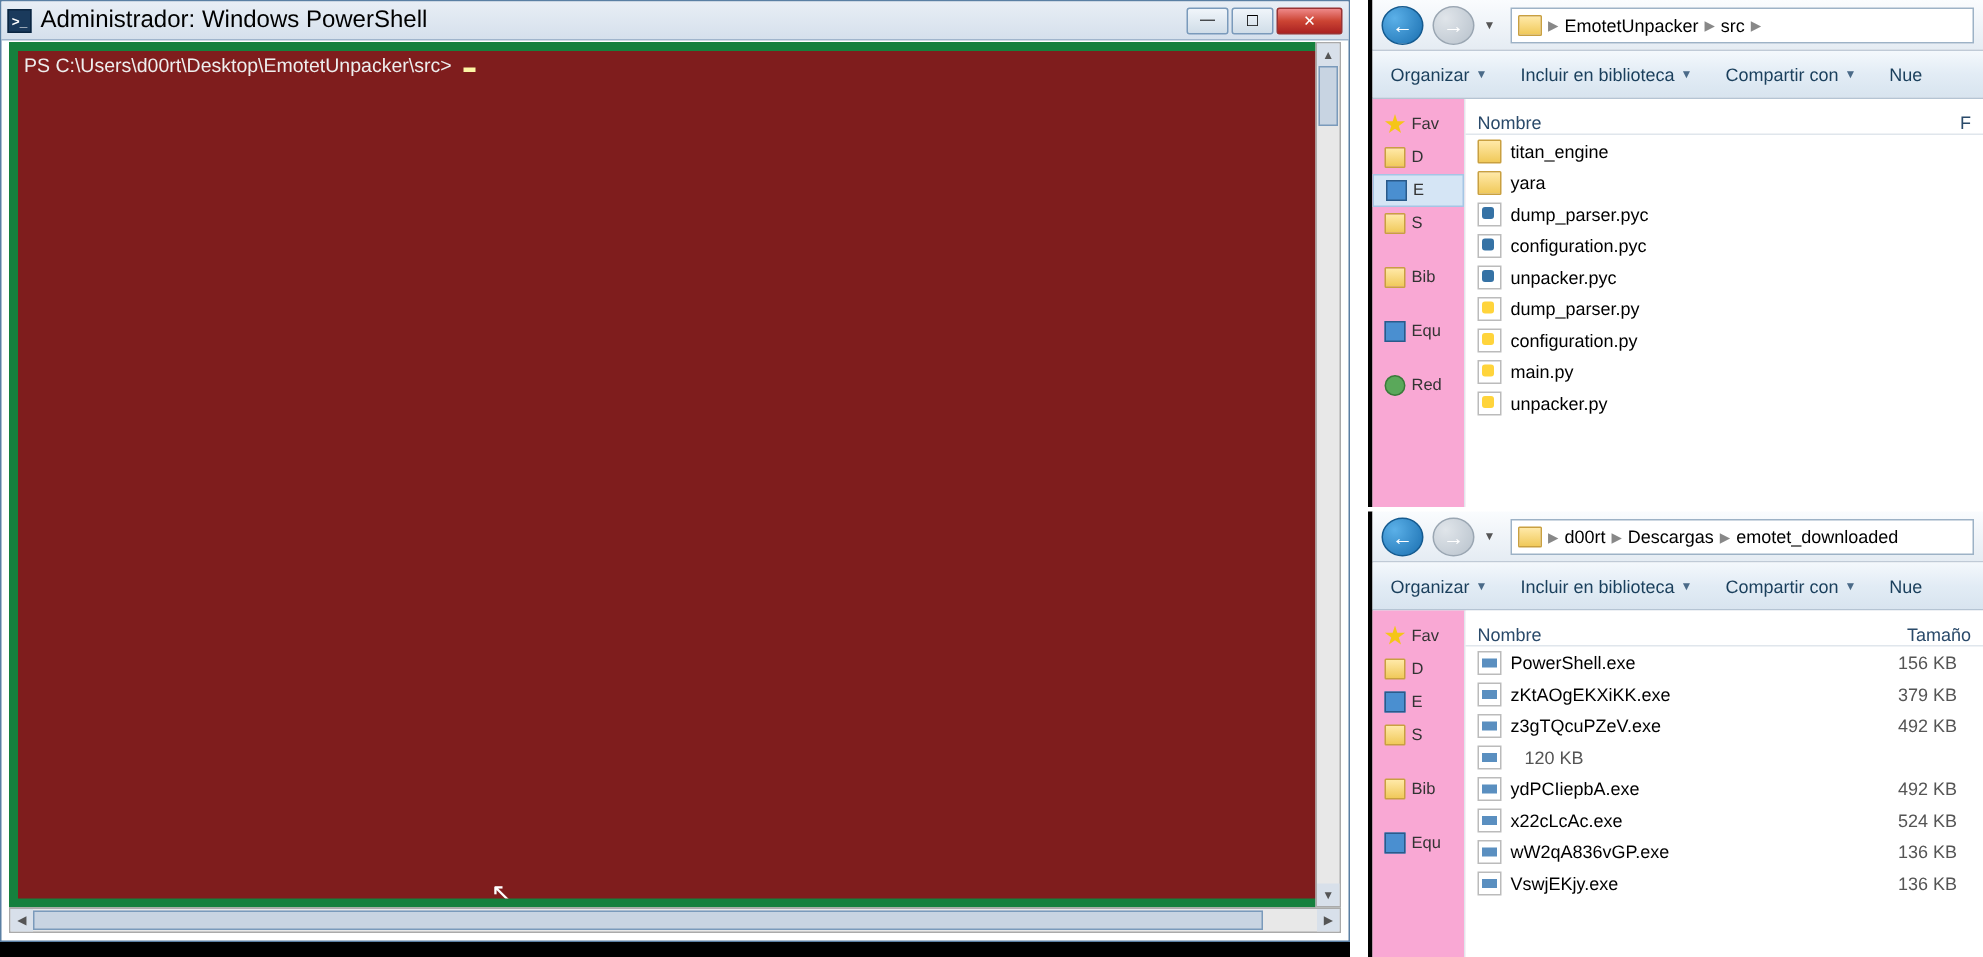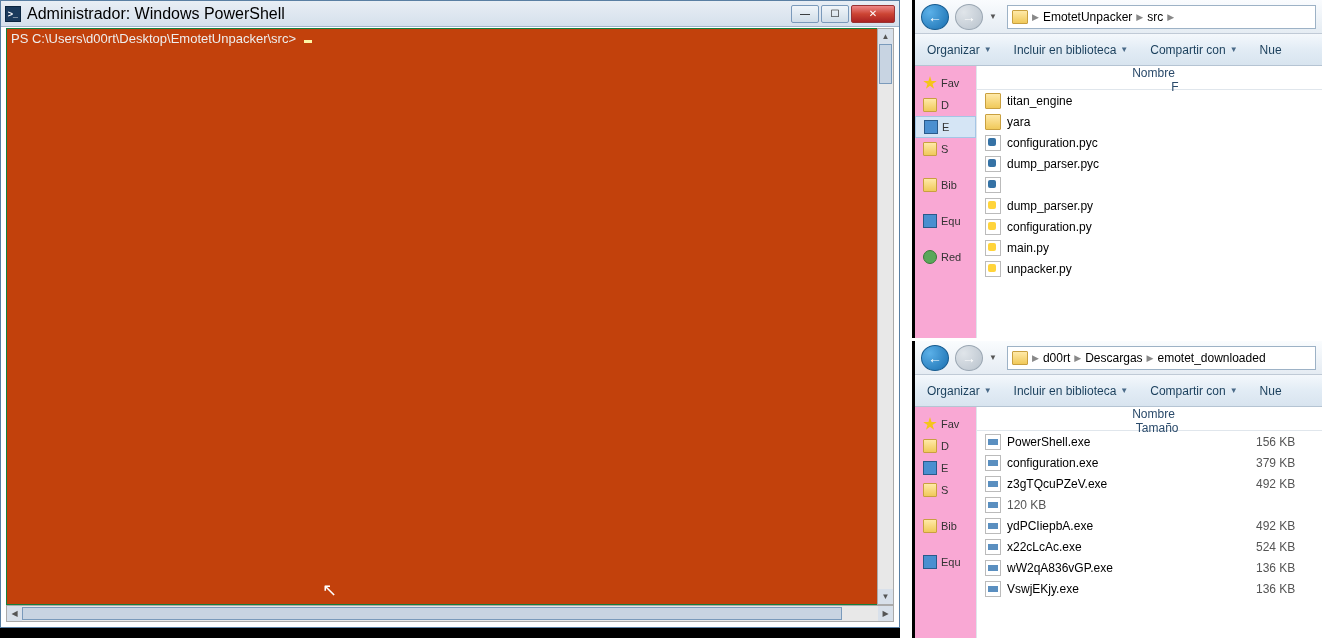--- a/index.html
+++ b/index.html
@@ -6,21 +6,21 @@
 body { width: 1322px; height: 638px; background: #fff; overflow: hidden; position: relative; }
 
 
 .ps-window { position: absolute; left: 0; top: 0; width: 900px; height: 628px; border: 1px solid #5a7fa3; background: #fff; }
 .ps-title { height: 26px; background: linear-gradient(#e8eef5,#d5e0ec); display: flex; align-items: center; padding: 0 4px; border-bottom: 1px solid #a0b5cc; }
 .ps-title-icon { width: 16px; height: 16px; background: #1a3a5c; border: 1px solid #0a2540; display: inline-flex; align-items: center; justify-content: center; color: #fff; font-size: 9px; font-weight: bold; margin-right: 6px; }
 .ps-title-text { font-size: 16px; color: #000; flex: 1; }
 .win-buttons { display: flex; gap: 2px; }
 .win-btn { width: 28px; height: 18px; border: 1px solid #7a9abb; border-radius: 2px; background: linear-gradient(#f0f5fa,#d0dde8); display: flex; align-items: center; justify-content: center; font-size: 10px; cursor: pointer; }
 .win-btn.close { background: linear-gradient(#e88,#c43 50%,#a22); color: #fff; border-color: #933; width: 44px; }
-.ps-body { position: absolute; top: 27px; left: 5px; right: 5px; bottom: 22px; background: #c2410c; color: #eee; font-family: "Consolas","Lucida Console",monospace; font-size: 13px; padding: 2px 4px; overflow: hidden; border: 1px solid #15803d; }
+.ps-body { position: absolute; top: 27px; left: 5px; right: 5px; bottom: 22px; background: #7f1d1d; color: #eee; font-family: "Consolas","Lucida Console",monospace; font-size: 13px; padding: 2px 4px; overflow: hidden; border: 6px solid #15803d; }
 .ps-line { white-space: pre; }
 .cursor { display: inline-block; width: 8px; height: 3px; background: #fdf6a5; margin-left: 4px; }
 .ps-scroll-v { position: absolute; right: 5px; top: 27px; width: 17px; bottom: 22px; background: #e8e8e8; border: 1px solid #aaa; }
 .ps-scroll-v .thumb { position: absolute; top: 15px; left: 1px; right: 1px; height: 40px; background: #c8d4e2; border: 1px solid #7a9abb; }
 .ps-scroll-v .arr { position: absolute; left: 0; right: 0; height: 15px; background: #d8e0ea; text-align: center; font-size: 8px; line-height: 15px; color: #555; }
 .ps-scroll-v .arr.up { top: 0; }
 .ps-scroll-v .arr.dn { bottom: 0; }
 .ps-scroll-h { position: absolute; left: 5px; right: 5px; bottom: 5px; height: 17px; background: #e8e8e8; border: 1px solid #aaa; }
 .ps-scroll-h .thumb { position: absolute; left: 15px; top: 1px; bottom: 1px; width: 820px; background: #c8d4e2; border: 1px solid #7a9abb; }
 .ps-scroll-h .arr { position: absolute; top: 0; bottom: 0; width: 15px; background: #d8e0ea; text-align: center; font-size: 8px; line-height: 15px; color: #555; }
@@ -50,34 +50,34 @@
 .sidebar { width: 62px; background: #f9a8d4; border-right: 1px solid #e0e6ec; padding-top: 6px; overflow: hidden; }
 .side-item { height: 22px; display: flex; align-items: center; padding-left: 8px; font-size: 11px; color: #333; gap: 4px; cursor: pointer; white-space: nowrap; }
 .side-item.sel { background: #d5e5f5; border: 1px solid #a5c5e5; }
 .side-item .ico { width: 14px; height: 14px; flex-shrink: 0; }
 .i-star { background: #f5c518; clip-path: polygon(50% 0,61% 35%,98% 35%,68% 57%,79% 91%,50% 70%,21% 91%,32% 57%,2% 35%,39% 35%); }
 .i-fold { background: linear-gradient(#ffe9a8,#f0c95a); border: 1px solid #c9a040; border-radius: 1px; }
 .i-mon { background: #4a8fd0; border: 1px solid #2a5a8a; }
 .i-net { background: #5aa85a; border-radius: 50%; border: 1px solid #3a7a3a; }
 
 .file-pane { flex: 1; background: #fff; font-size: 12px; }
-.col-headers { height: 24px; display: flex; align-items: center; border-bottom: 1px solid #e0e6ec; color: #2a4a6a; padding-left: 8px; flex-direction: column; }
+.col-headers { height: 24px; display: flex; align-items: flex-end; border-bottom: 1px solid #e0e6ec; color: #2a4a6a; padding-left: 8px; }
 .col-name { flex: 1; }
 .col-size { width: 66px; text-align: right; padding-right: 8px; }
 .file-row { height: 21px; display: flex; align-items: center; padding-left: 8px; cursor: pointer; }
 .file-ico { width: 16px; height: 16px; margin-right: 6px; flex-shrink: 0; }
 .ico-folder { background: linear-gradient(#ffe9a8,#f0c95a); border: 1px solid #c9a040; border-radius: 1px; }
 .ico-pyc { background: #fff; border: 1px solid #bbb; position: relative; }
 .ico-pyc::after { content: ""; position: absolute; left: 2px; top: 2px; width: 8px; height: 8px; background: #3572A5; border-radius: 2px; }
 .ico-py { background: #fff; border: 1px solid #bbb; position: relative; }
 .ico-py::after { content: ""; position: absolute; left: 2px; top: 2px; width: 8px; height: 8px; background: #ffd43b; border-radius: 2px; }
 .ico-exe { background: #fff; border: 1px solid #bbb; position: relative; }
 .ico-exe::after { content: ""; position: absolute; left: 2px; top: 4px; width: 10px; height: 6px; background: #5a8fc0; }
 .fname { flex: 1; color: #000; }
-.fsize { width: 66px; text-align: left; padding-right: 8px; color: #555; }
+.fsize { width: 66px; text-align: center; padding-right: 8px; color: #555; }
 
 .black-bottom { position: absolute; left: 0; bottom: 0; width: 900px; height: 10px; background: #000; }
 </style>
 </head>
 <body>
 
 <div class="ps-window">
   <div class="ps-title">
     <span class="ps-title-icon">&gt;_</span>
     <span class="ps-title-text">Administrador: Windows PowerShell</span>
@@ -180,30 +180,31 @@
             <span class="fname">titan_engine</span>
             <span class="fsize"></span>
           </div>
           <div class="file-row">
             <span class="file-ico ico-folder"></span>
             <span class="fname">yara</span>
             <span class="fsize"></span>
           </div>
           <div class="file-row">
             <span class="file-ico ico-pyc"></span>
+            <span class="fname">dump_parser.pyc</span>
+            <span class="fsize"></span>
+          </div>
+          <div class="file-row">
+            <span class="file-ico ico-pyc"></span>
             <span class="fname">configuration.pyc</span>
             <span class="fsize"></span>
           </div>
           <div class="file-row">
             <span class="file-ico ico-pyc"></span>
-            <span class="fname">dump_parser.pyc</span>
-            <span class="fsize"></span>
-          </div>
-          <div class="file-row">
-            <span class="file-ico ico-pyc"></span>
+            <span class="fname">unpacker.pyc</span>
             <span class="fsize"></span>
           </div>
           <div class="file-row">
             <span class="file-ico ico-py"></span>
             <span class="fname">dump_parser.py</span>
             <span class="fsize"></span>
           </div>
           <div class="file-row">
             <span class="file-ico ico-py"></span>
             <span class="fname">configuration.py</span>
@@ -291,21 +292,21 @@
         <div class="col-size">Tamaño</div>
       </div>
       <div id="files2">
           <div class="file-row">
             <span class="file-ico ico-exe"></span>
             <span class="fname">PowerShell.exe</span>
             <span class="fsize">156 KB</span>
           </div>
           <div class="file-row">
             <span class="file-ico ico-exe"></span>
-            <span class="fname">configuration.exe</span>
+            <span class="fname">zKtAOgEKXiKK.exe</span>
             <span class="fsize">379 KB</span>
           </div>
           <div class="file-row">
             <span class="file-ico ico-exe"></span>
             <span class="fname">z3gTQcuPZeV.exe</span>
             <span class="fsize">492 KB</span>
           </div>
           <div class="file-row">
             <span class="file-ico ico-exe"></span>
             <span class="fsize">120 KB</span>

